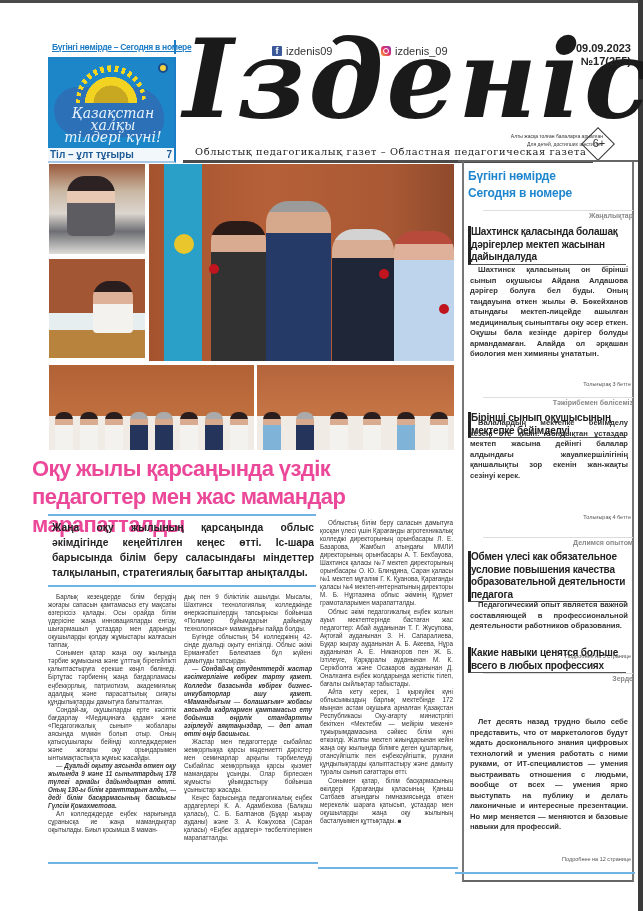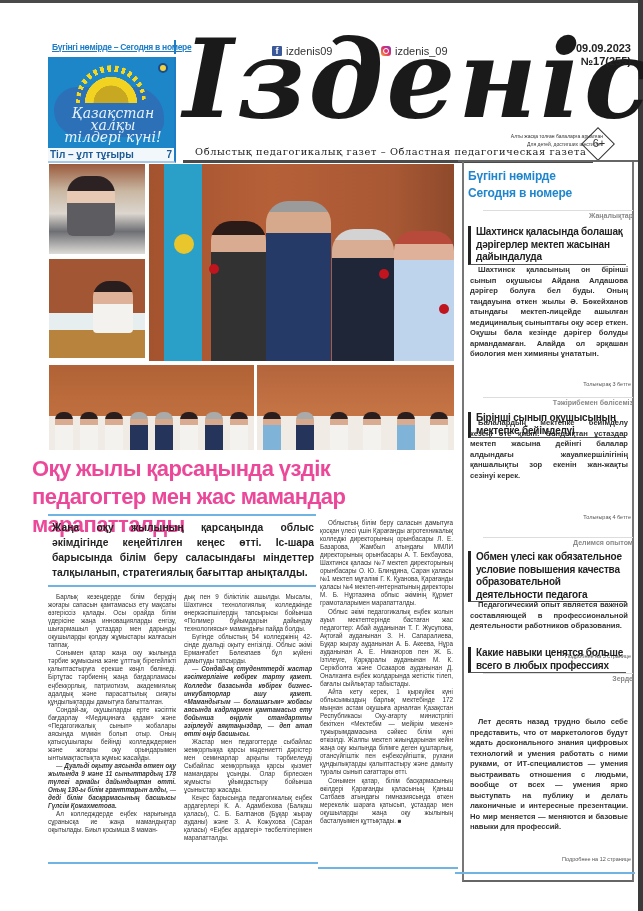--- a/index.html
+++ b/index.html
@@ -65,21 +65,21 @@
 .body{font-size:6.3px;line-height:8.05px;color:#333;text-align:justify;width:128px}
 .body p{text-indent:8px}
 .body .it{font-style:italic;font-weight:bold}
 .bottom-rule{height:2px;background:#6fb4e3}
 
 
 .side{left:462px;top:162px;width:172px;height:720px;border:2px solid #777;border-top:none;border-bottom:2px solid #666}
 .side-top{left:458px;top:160px;width:180px;height:2px;background:#666}
 .today{left:468px;top:168px;font-size:12px;font-weight:bold;color:#1f86cd;line-height:17px;letter-spacing:-0.2px}
 .sec-label{position:absolute;right:10px;font-size:7px;color:#888;font-weight:bold;text-align:right;width:150px;border-top:1.5px solid #ddd;padding-top:1px}
-.side-h{position:absolute;left:468px;width:158px;border-left:3px solid #222;border-bottom:1.5px solid #555;padding-left:5px;font-weight:bold;font-size:10px;line-height:12.5px;color:#222;letter-spacing:-0.2px}
+.side-h{position:absolute;left:468px;width:158px;border-left:3px solid #222;border-bottom:1.5px solid #555;font-weight:bold;font-size:10px;line-height:12.5px;color:#222;letter-spacing:-0.2px}
 .side-b{position:absolute;left:470px;width:158px;font-size:7.6px;line-height:10.5px;color:#333;text-align:justify;font-weight:bold}
 .side-b p{text-indent:8px}
 .more{position:absolute;right:12px;font-size:5.5px;color:#555}
 .side-bottom{left:455px;top:872px;width:180px;height:2px;background:#6fb4e3}
 </style>
 </head>
 <body>
 
 <div class="frame-top"></div>
 <div class="frame-right"></div>

